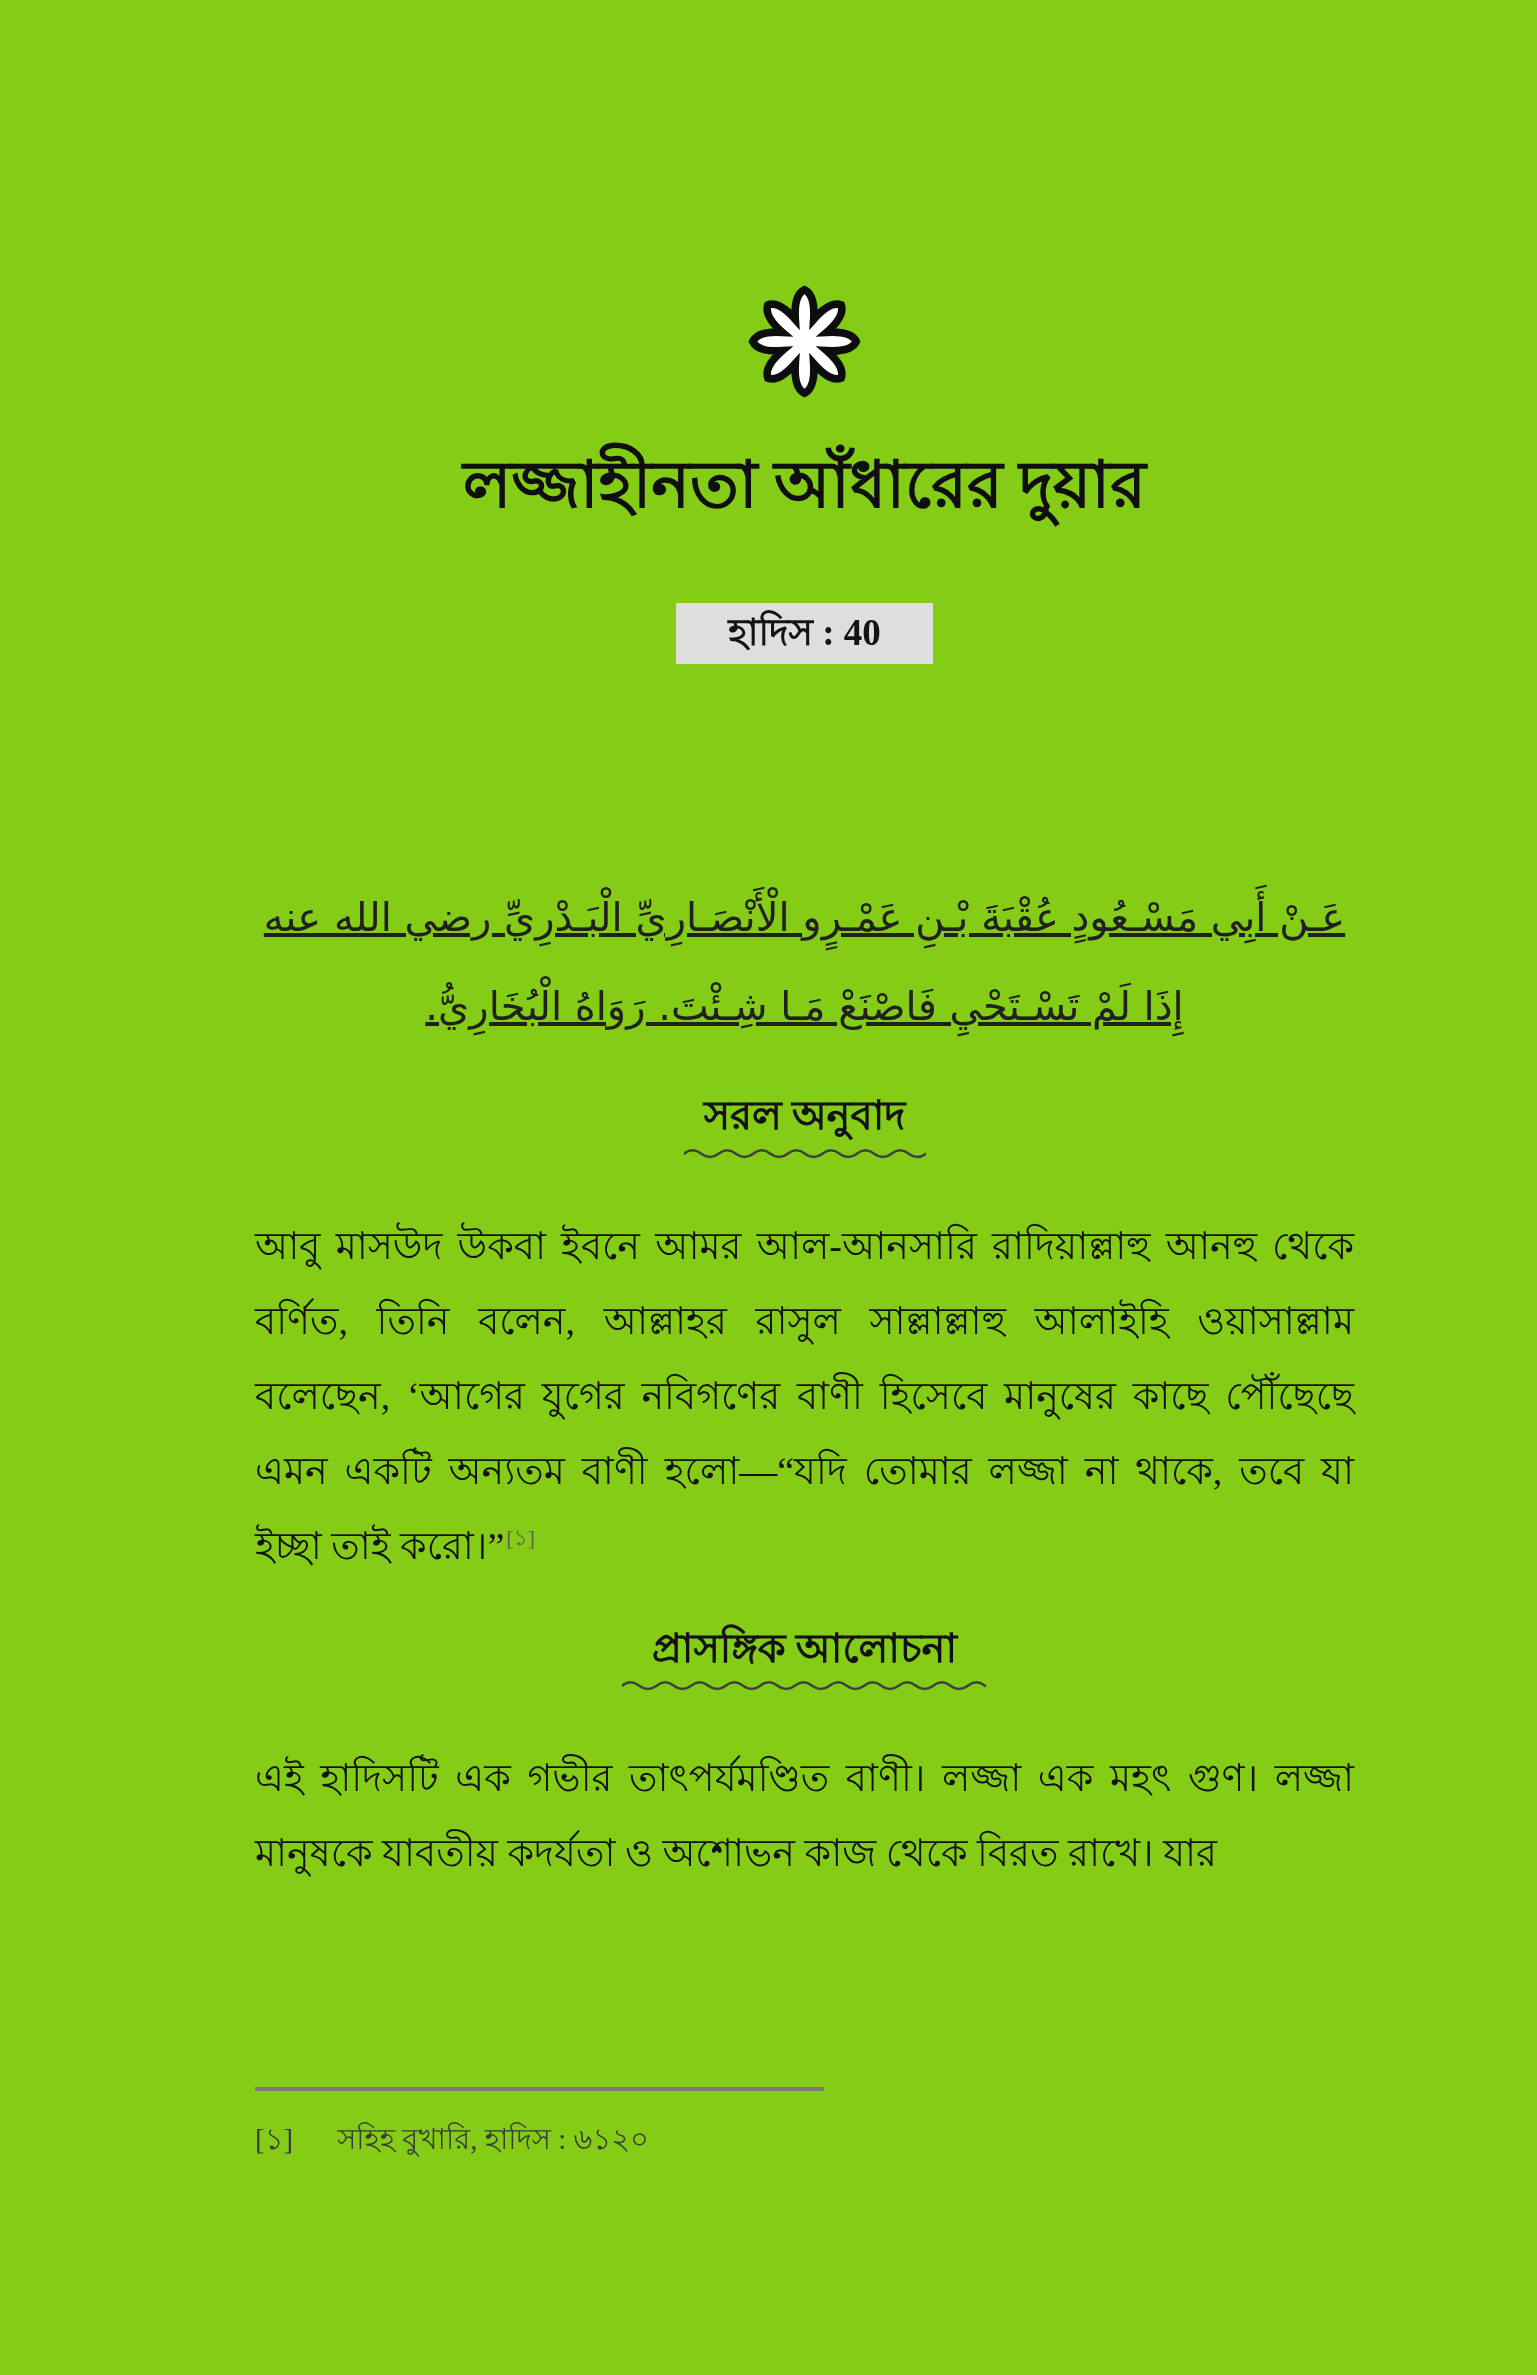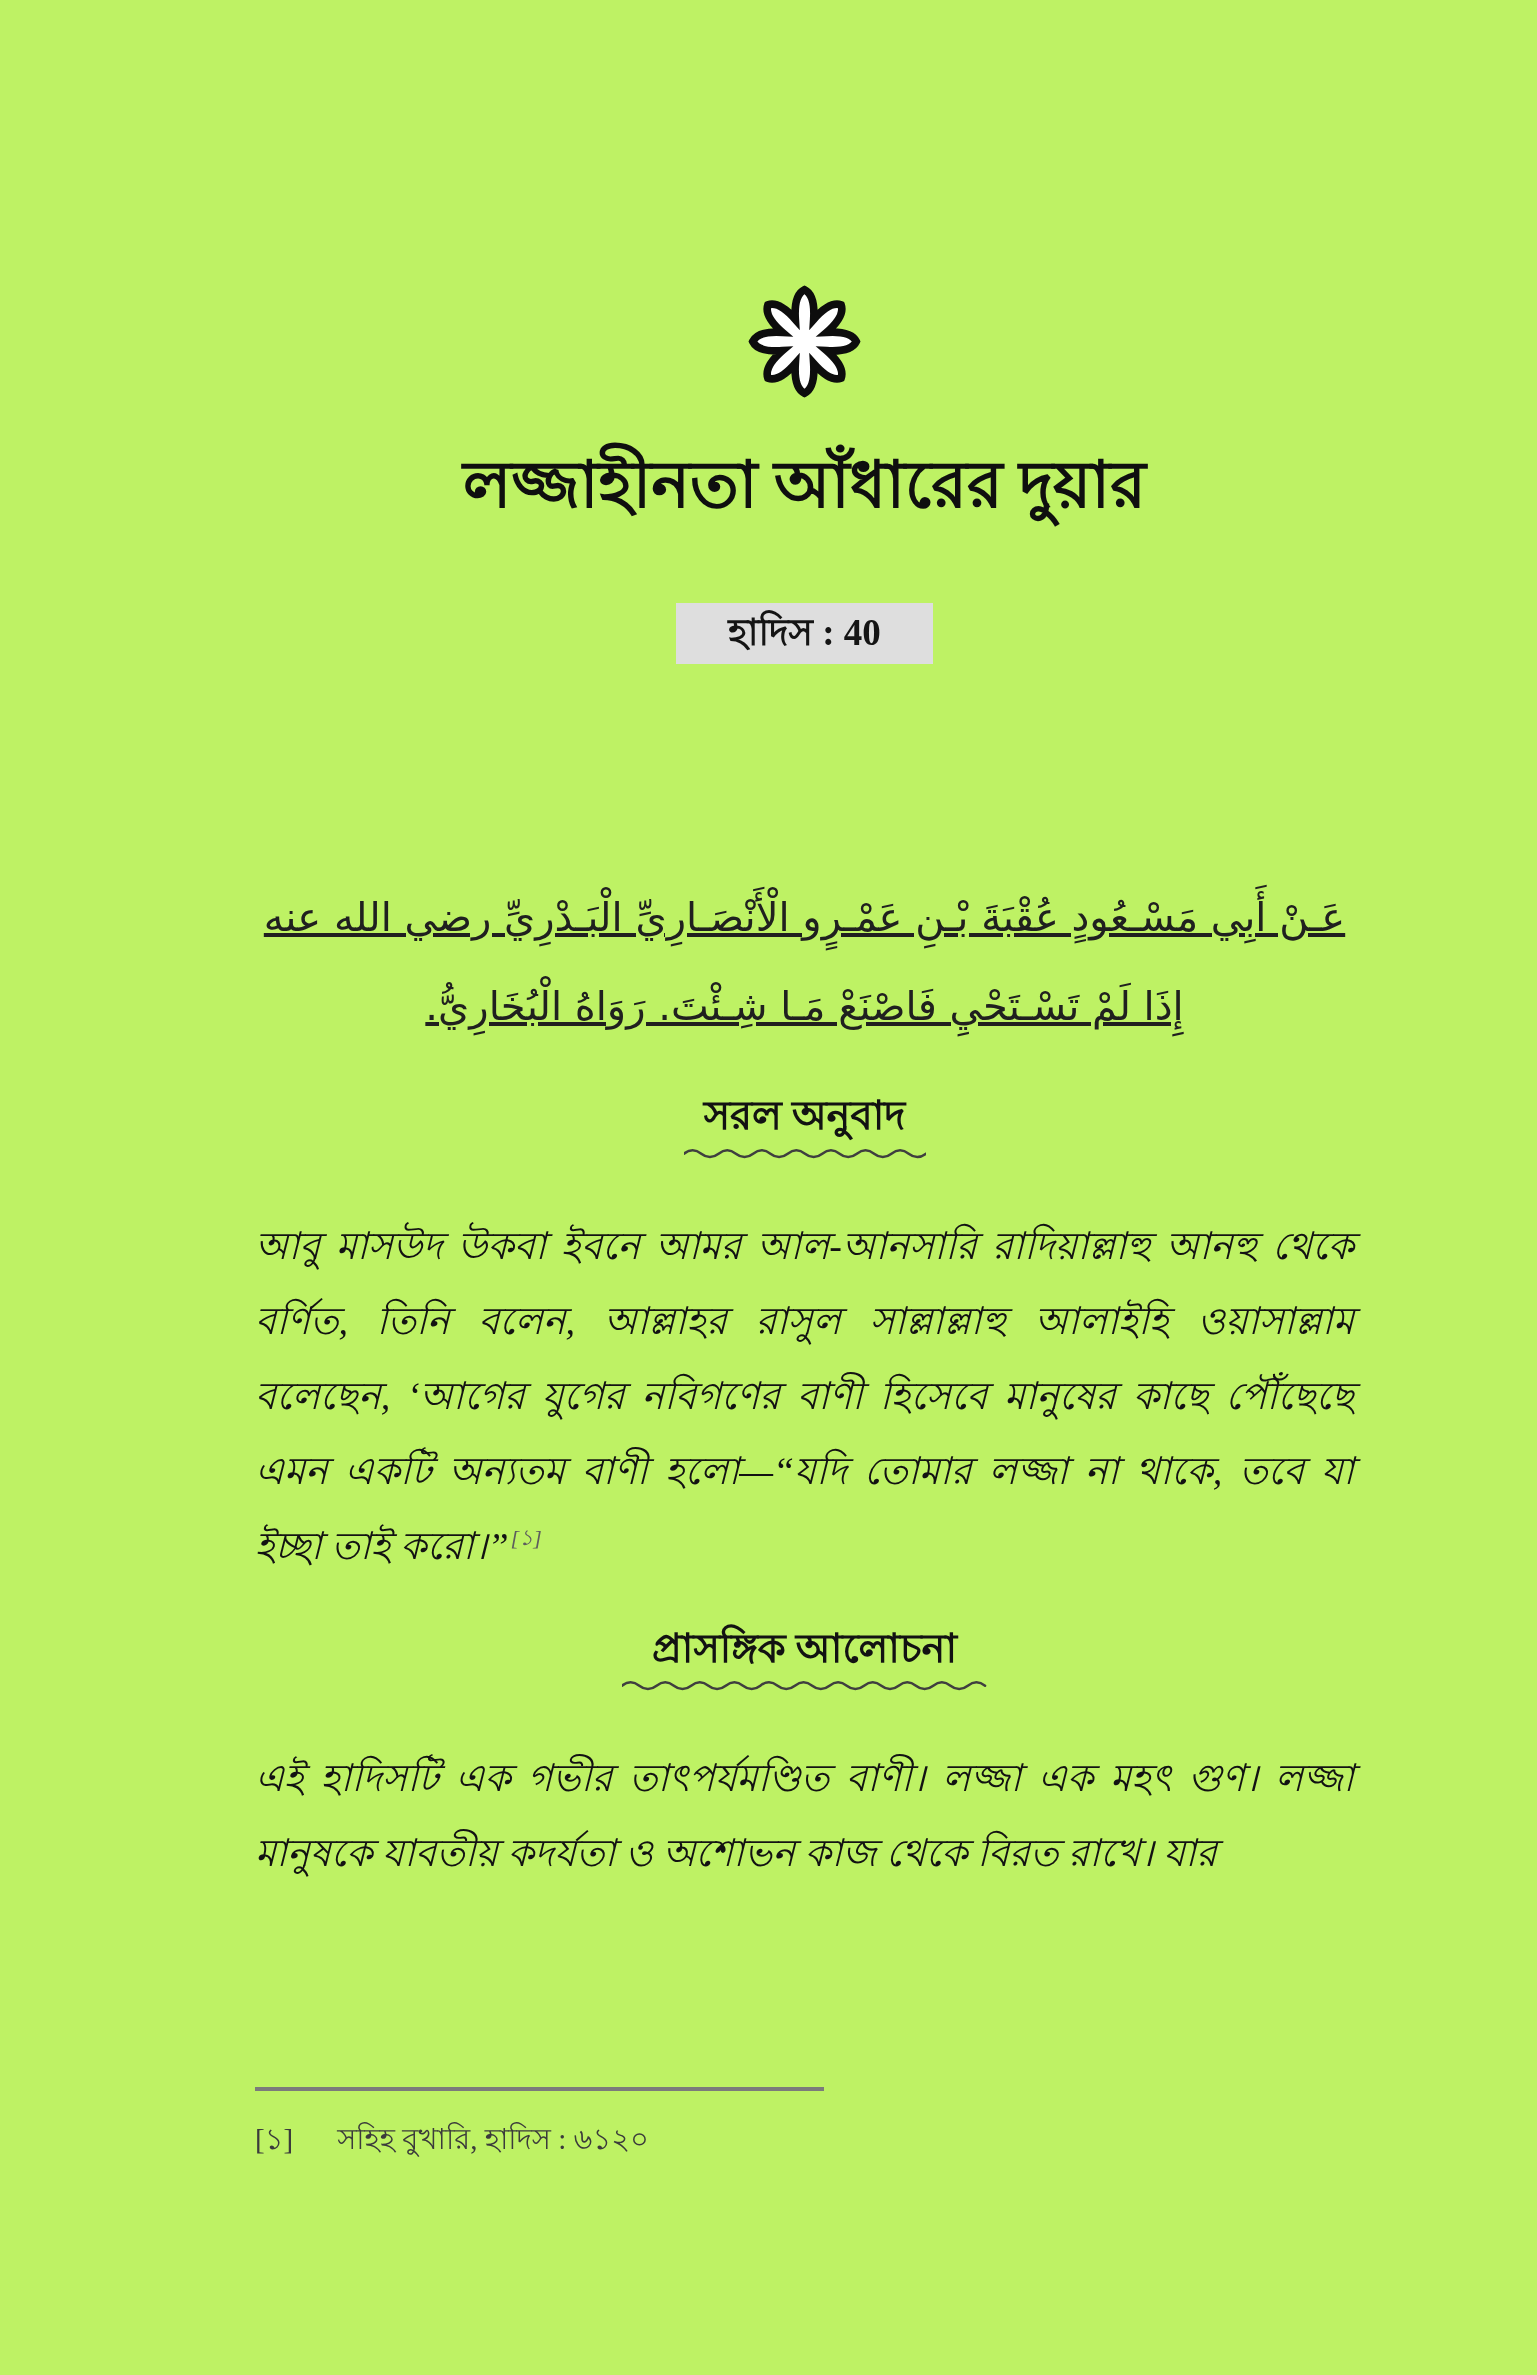--- a/index.html
+++ b/index.html
@@ -1,21 +1,21 @@
 <!DOCTYPE html>
 <html lang="bn"><head>
 <meta charset="utf-8">
 <style>
   html, body { margin: 0; padding: 0; background: #ffffff; }
   .page {
     position: relative;
     width: 1537px;
     height: 2376px;
     margin: 0 auto;
-    background: #bef264;
+    background: #84cc16;
     box-sizing: border-box;
     padding: 0 183px 0 255px;
     color: #151515;
     font-family: "Liberation Serif", "DejaVu Serif", serif;
     overflow: hidden;
   }
   .ornament {
     width: 115px;
     height: 115px;
     margin: 284px auto 0;
@@ -60,21 +60,20 @@
   }
   .wave { display: block; margin: 3.8px auto 0; }
   .wave path { fill: none; stroke: #3f3f3f; stroke-width: 2.6; stroke-linecap: round; }
   .body-para {
     margin: 48px 0 0;
     font-size: 38px;
     line-height: 75px;
     text-align: justify;
     text-justify: inter-word;
     color: #121212;
-    font-style: italic;
   }
   .para-1 { min-height: 375px; }
   .para-2 { min-height: 150px; }
   .footnote-ref {
     font-size: 22px;
     color: #5d5d5d;
     vertical-align: super;
     line-height: 0;
     margin-left: 1.9px;
   }

